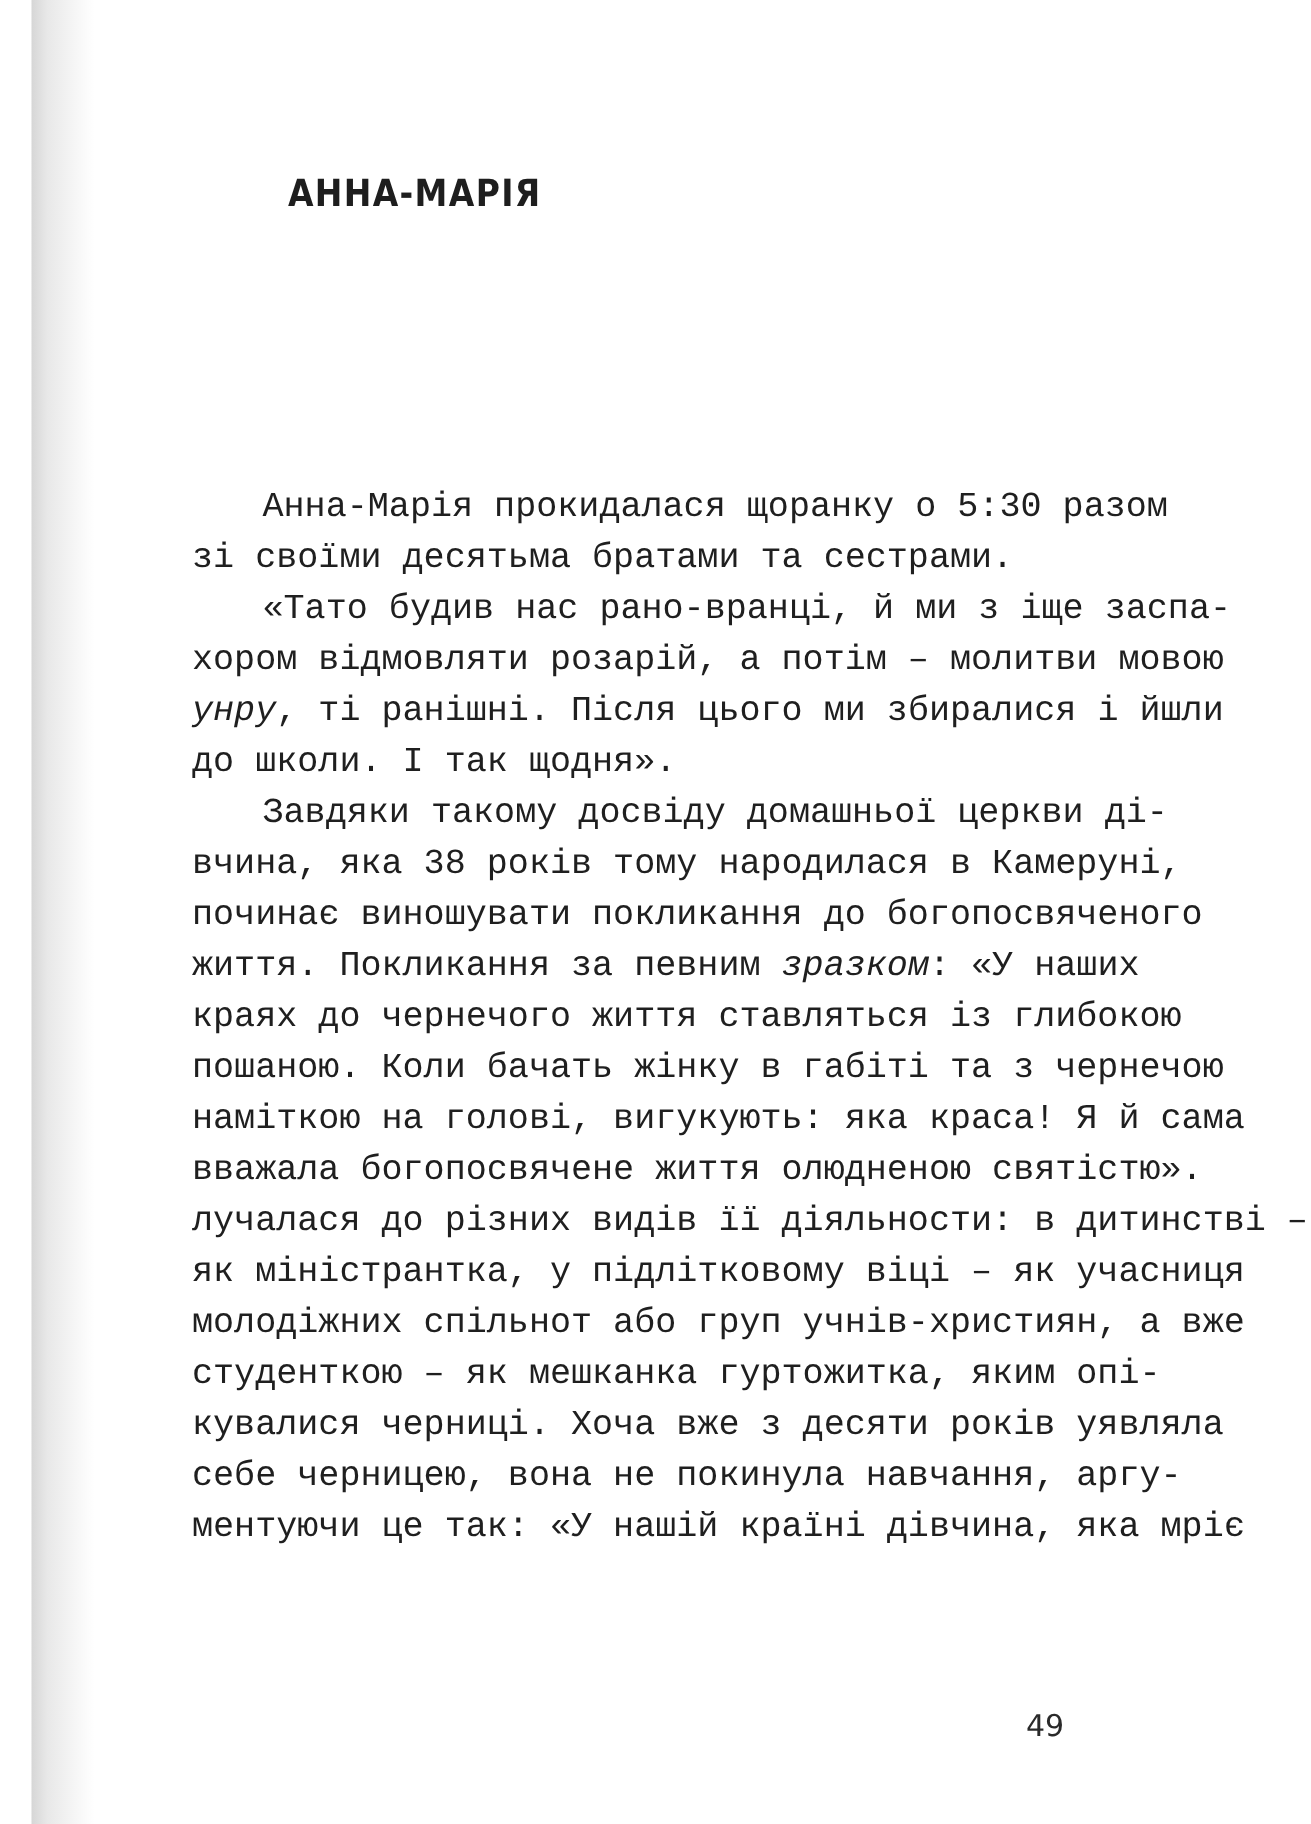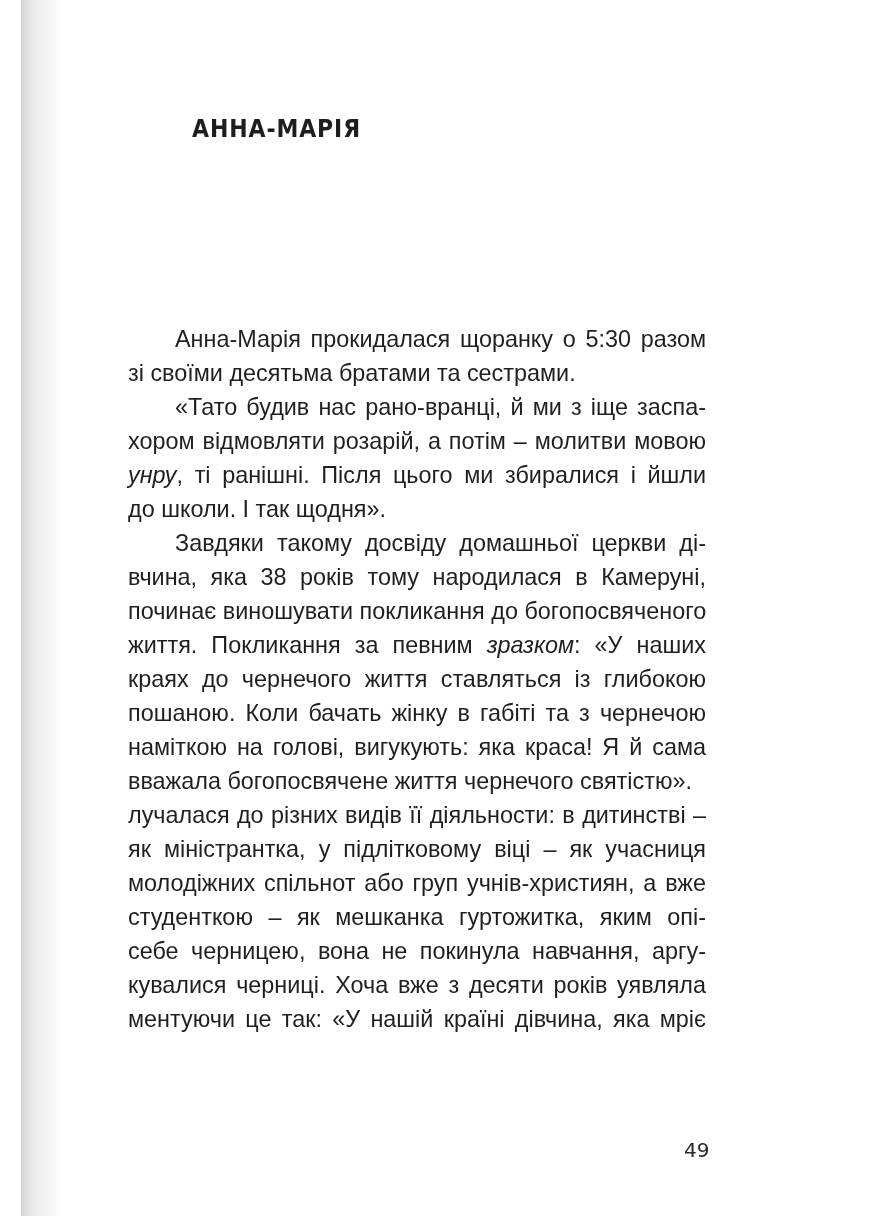--- a/index.html
+++ b/index.html
@@ -16,21 +16,21 @@
   }
   .chapter-title {
     position: absolute; left: 192px; top: 114px;
     font-family: "DejaVu Sans", sans-serif; font-weight: bold;
     font-size: 25px; letter-spacing: 1px; color: #1e1e1e;
     transform: scaleX(0.88); transform-origin: left top;
     margin: 0;
   }
   .body-text {
     position: absolute; left: 128px; top: 322px; width: 578px;
-    font-family: Liberation Sans, sans-serif; font-size: 23.4px;
+    font-family: Liberation Mono, monospace; font-size: 23.4px;
     line-height: 34px; color: #1f1f1f;
     text-align: justify;
   }
   .line {
     display: block; white-space: nowrap;
     text-align: justify; text-align-last: justify;
     height: 34px;
   }
   .line.last { text-align-last: left; }
   .line.indent { padding-left: 47px; }
@@ -55,24 +55,24 @@
     <span class="line">хором відмовляти розарій, а потім – молитви мовою</span>
     <span class="line"><em>унру</em><span>, ті ранішні. Після цього ми збиралися і йшли</span></span>
     <span class="line last">до школи. І так щодня».</span>
     <span class="line indent">Завдяки такому досвіду домашньої церкви ді-</span>
     <span class="line">вчина, яка 38 років тому народилася в Камеруні,</span>
     <span class="line">починає виношувати покликання до богопосвяченого</span>
     <span class="line"><span>життя. Покликання за певним </span><em>зразком</em><span>: «У наших</span></span>
     <span class="line">краях до чернечого життя ставляться із глибокою</span>
     <span class="line">пошаною. Коли бачать жінку в габіті та з чернечою</span>
     <span class="line">наміткою на голові, вигукують: яка краса! Я й сама</span>
-    <span class="line last">вважала богопосвячене життя чернечого святістю».</span>
+    <span class="line last">вважала богопосвячене життя олюдненою святістю».</span>
     <span class="line">лучалася до різних видів її діяльности: в дитинстві –</span>
     <span class="line">як міністрантка, у підлітковому віці – як учасниця</span>
     <span class="line">молодіжних спільнот або груп учнів-християн, а вже</span>
     <span class="line">студенткою – як мешканка гуртожитка, яким опі-</span>
+    <span class="line">кувалися черниці. Хоча вже з десяти років уявляла</span>
     <span class="line">себе черницею, вона не покинула навчання, аргу-</span>
-    <span class="line">кувалися черниці. Хоча вже з десяти років уявляла</span>
     <span class="line">ментуючи це так: «У нашій країні дівчина, яка мріє</span>
   </div>
 
   <div class="page-number">49</div>
 </div>
 
 </body></html>

